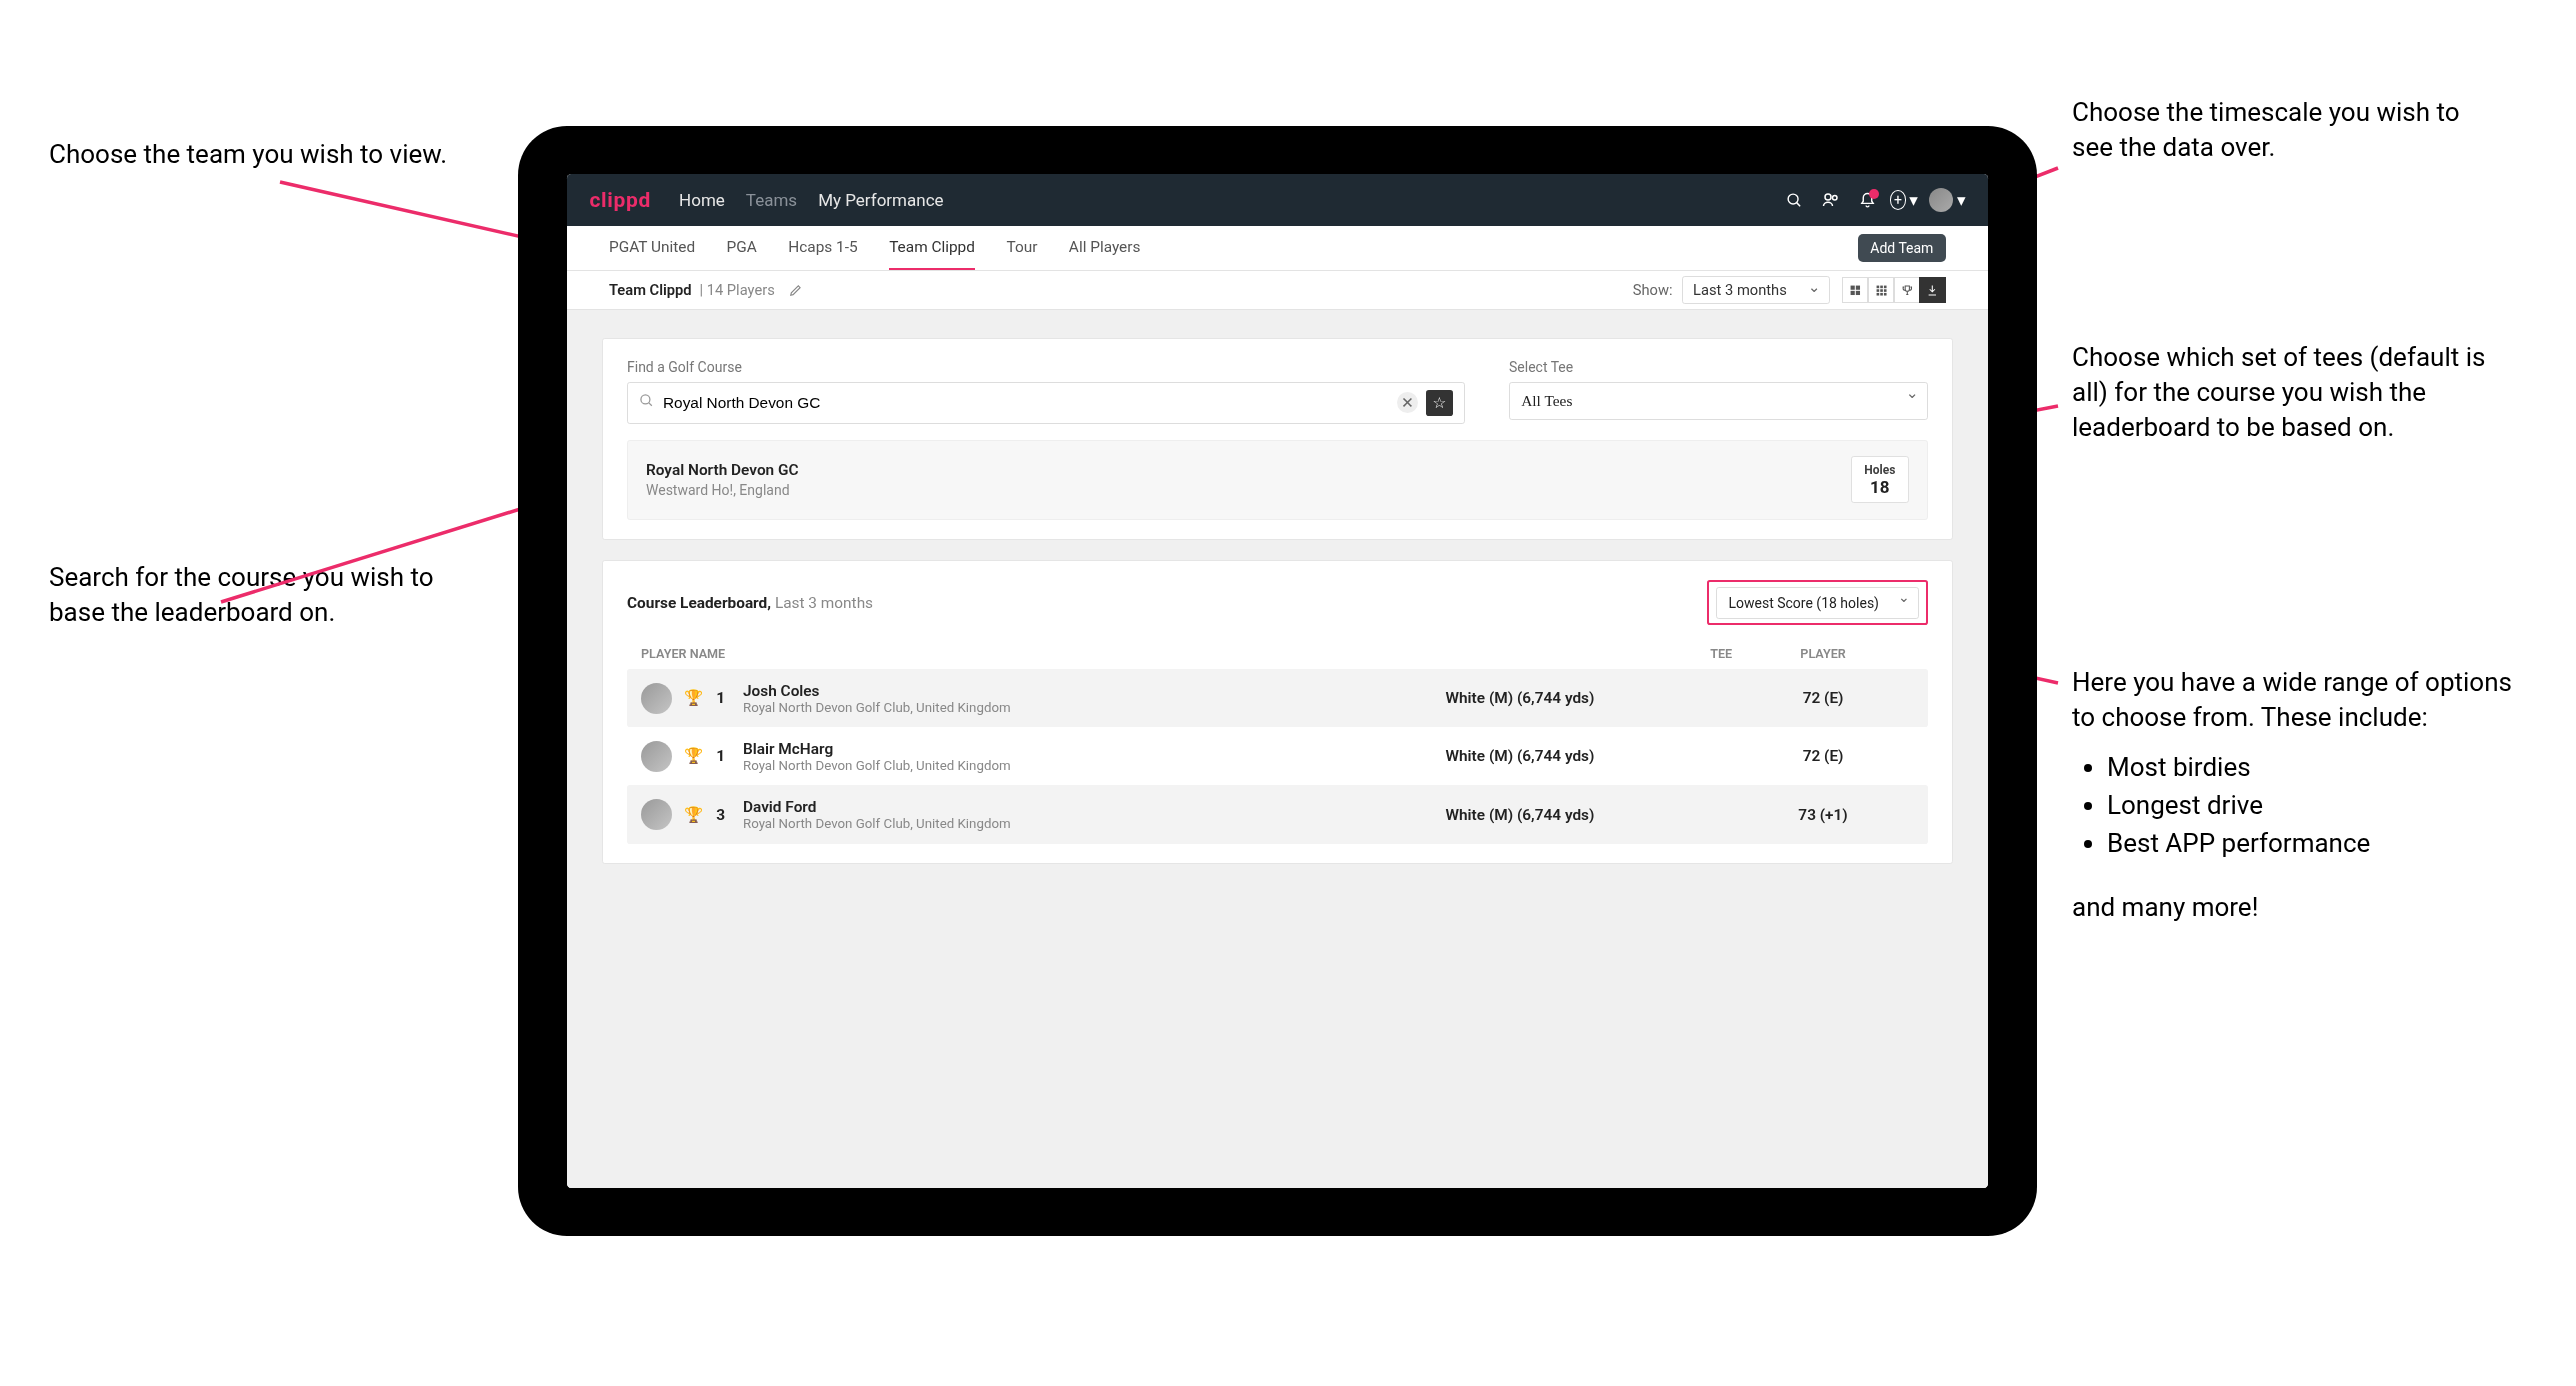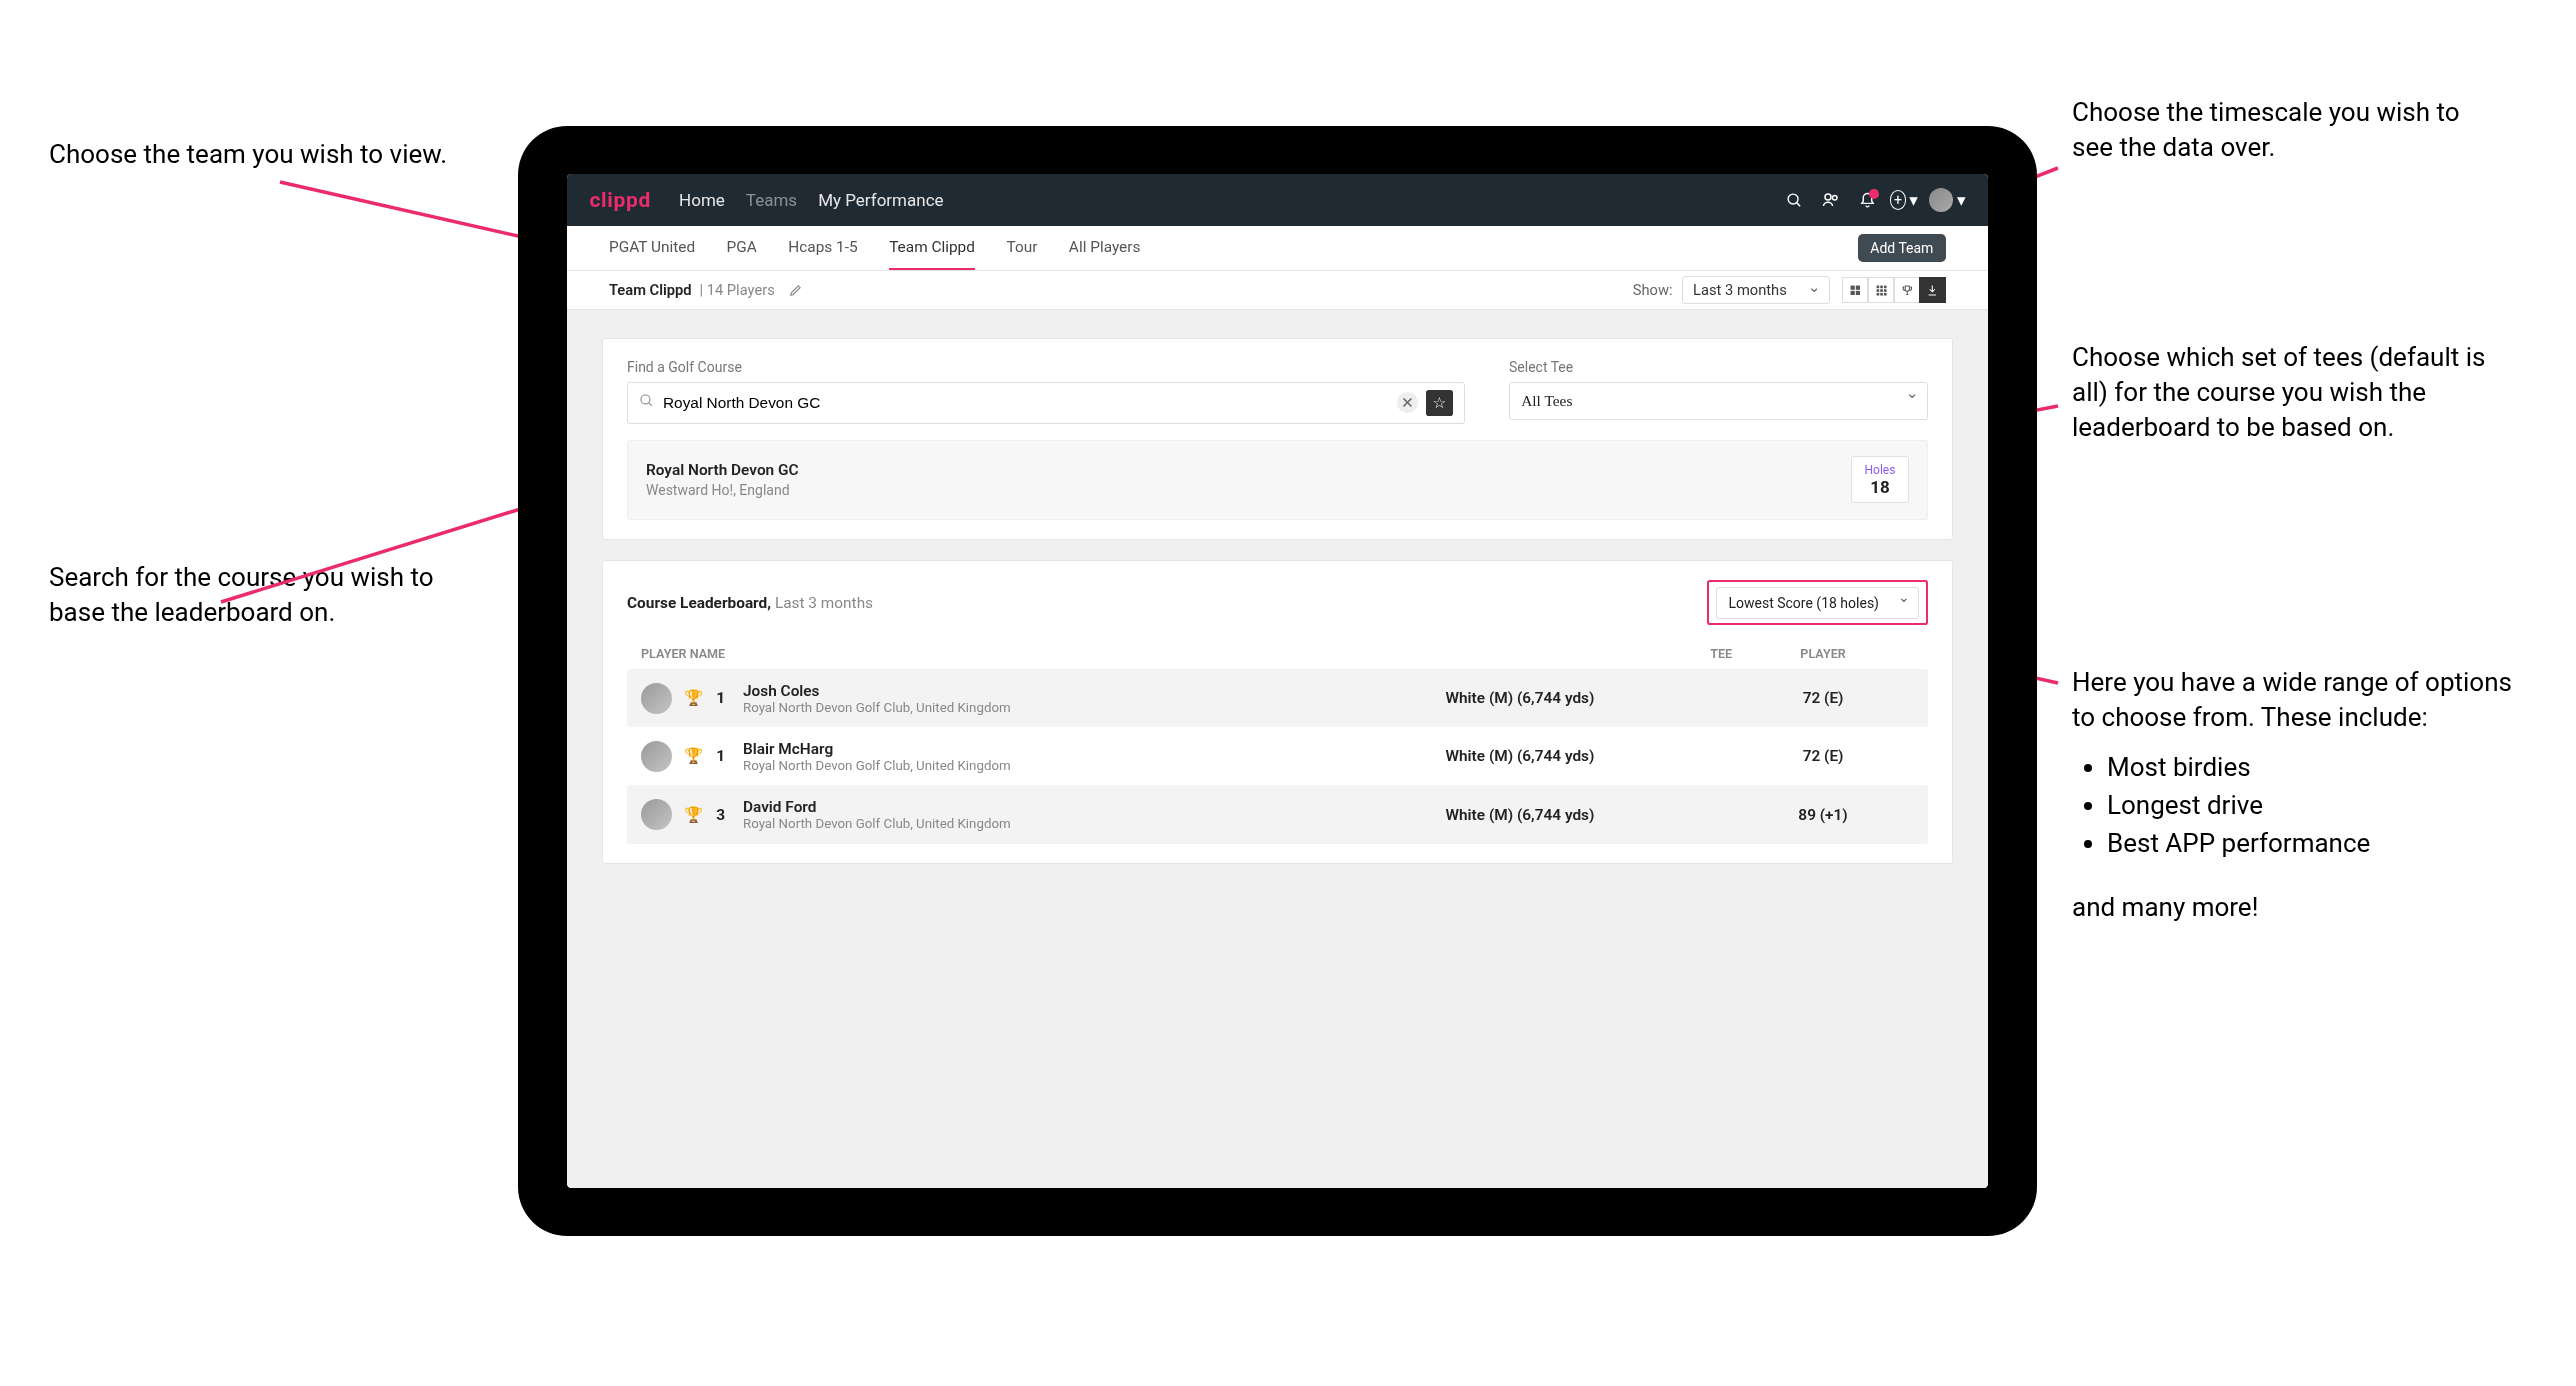--- a/index.html
+++ b/index.html
@@ -222,21 +222,21 @@
   display:flex;align-items:center;justify-content:space-between;
   background:#f7f7f7;border:0.7px solid #eee;border-radius:2.8px;
   padding: 15.4px 18px; margin-top: 15.4px;
 }
 .course-summary .cname { font-weight: 600; font-size: 15.4px; }
 .course-summary .cloc { color:#888; font-size: 14px; margin-top:2.8px;}
 .holes-box {
   background:#fff;border:0.7px solid #e0e0e0;border-radius:2.8px;
   padding:5.6px 12.6px;text-align:center;
 }
-.holes-box .hlabel{font-size:12px;color:#8b5cf6;}
+.holes-box .hlabel{font-size:12px;color:#404040;font-weight:bold;}
 .holes-box .hval{font-size:17px;font-weight:700;}
 
 
 .lb-header {
   display:flex;align-items:center;justify-content:space-between;
   margin-bottom:12.6px;
 }
 .lb-title { font-size: 15.4px; }
 .lb-title .muted { color:#888; font-weight:400;}
 .scoretype {
@@ -503,21 +503,21 @@
           <div class="player-cell">
             <div class="avatar"></div>
             <span class="rank-badge">🏆</span>
             <span class="rank-num">3</span>
             <div class="player-info">
               <div class="pname">David Ford</div>
               <div class="pclub">Royal North Devon Golf Club, United Kingdom</div>
             </div>
           </div>
           <div class="tee-cell">White (M) (6,744 yds)</div>
-          <div class="score-cell">89 (+1)</div>
+          <div class="score-cell">73 (+1)</div>
         </div>
 
       </div>
     </div>
 
   </div>
 </div>
 
 
 </body></html>

